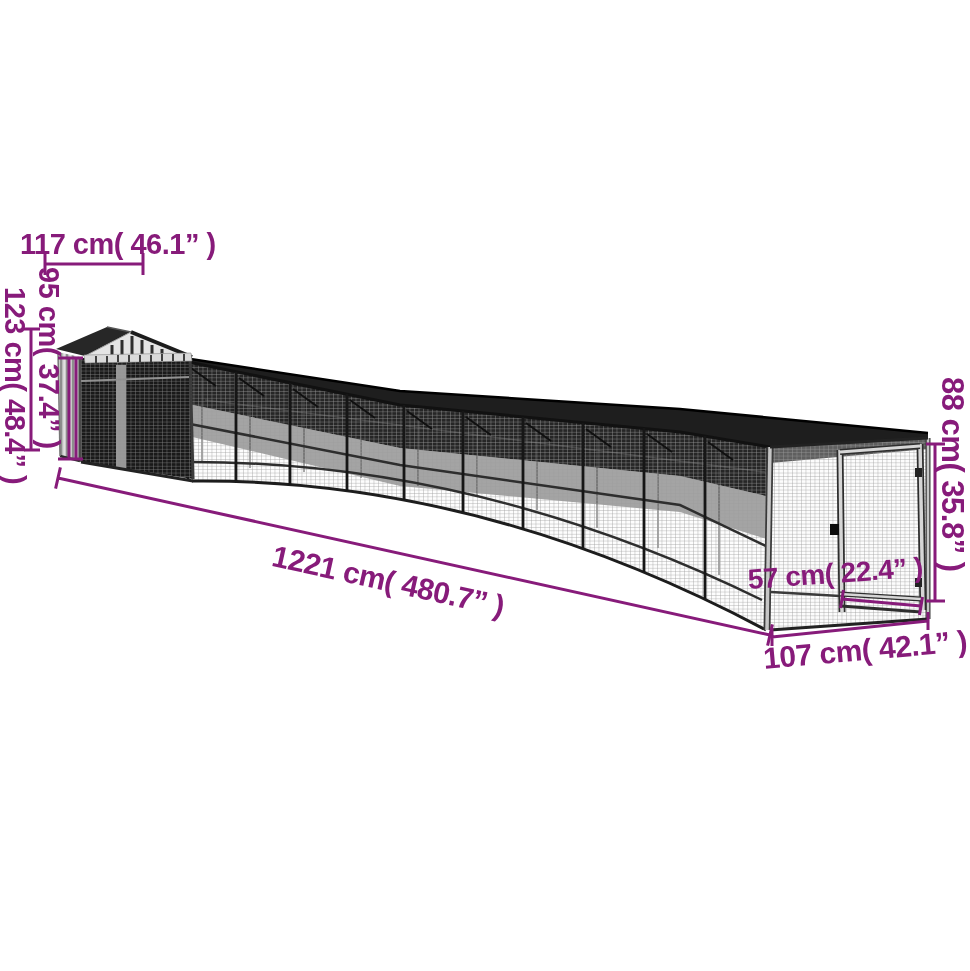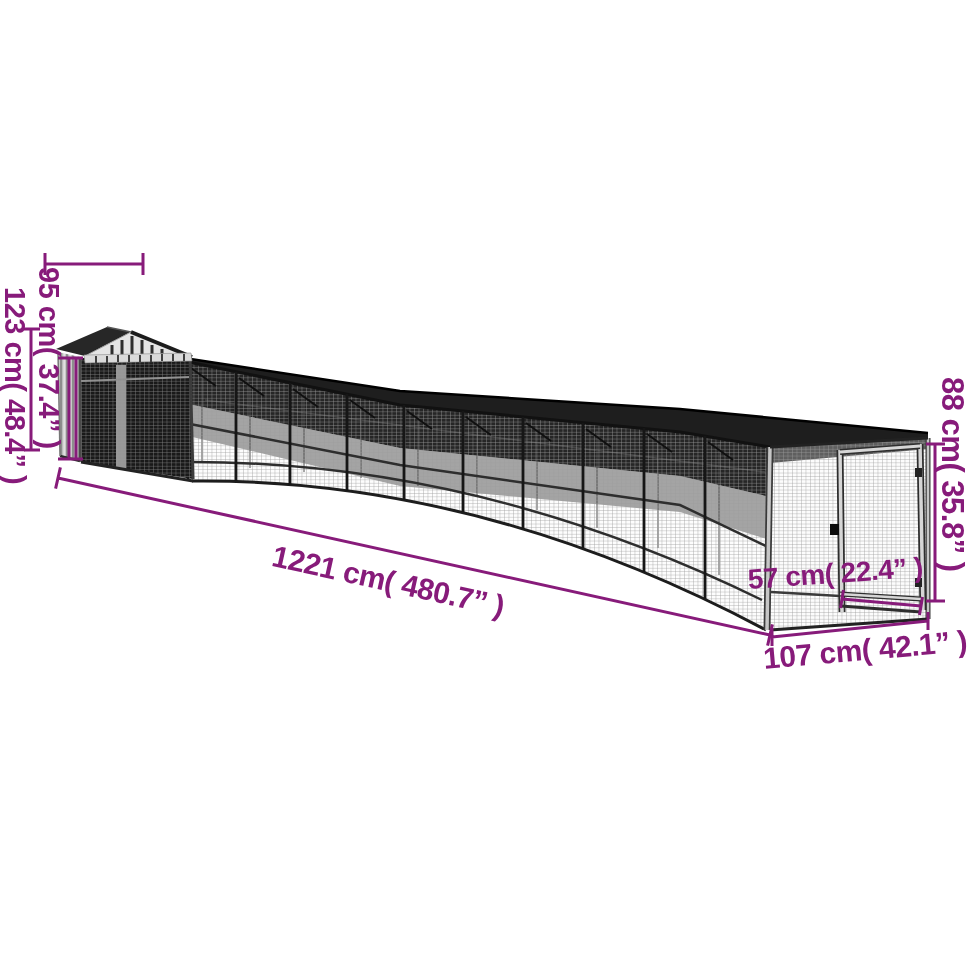--- a/index.html
+++ b/index.html
@@ -177,19 +177,20 @@
       <path d="M45,264 H143 M45,253 V275 M143,253 V275"></path>
       <path d="M69,358 V459 M76,358 V459 M58,358 H83 M58,459 H83"></path>
       <path d="M31,329 V450 M24,329 H40 M24,450 H40"></path>
       <path d="M935,444 V601 M926,444 H945 M926,601 H945"></path>
       <path d="M58,478 L770,635 M60.4,467.3 L55.6,488.7 M772.4,624.3 L767.6,645.7"></path>
       <path d="M842,599 L921,606 M843.5,590 L840.5,608 M922.5,597 L919.5,615"></path>
       <path d="M772,637 L928,621 M772,628 V646 M928,612 V630"></path>
     </g>
   </svg>
 
+  <div class="dim" id="lbl-117">117 cm( 46.1” )</div>
   <div class="dim" id="lbl-95">95 cm( 37.4” )</div>
   <div class="dim" id="lbl-123">123 cm( 48.4” )</div>
   <div class="dim" id="lbl-88">88 cm( 35.8” )</div>
   <div class="dim" id="lbl-1221">1221 cm( 480.7” )</div>
   <div class="dim" id="lbl-57">57 cm( 22.4” )</div>
   <div class="dim" id="lbl-107">107 cm( 42.1” )</div>
 </div>
 
 </body></html>

